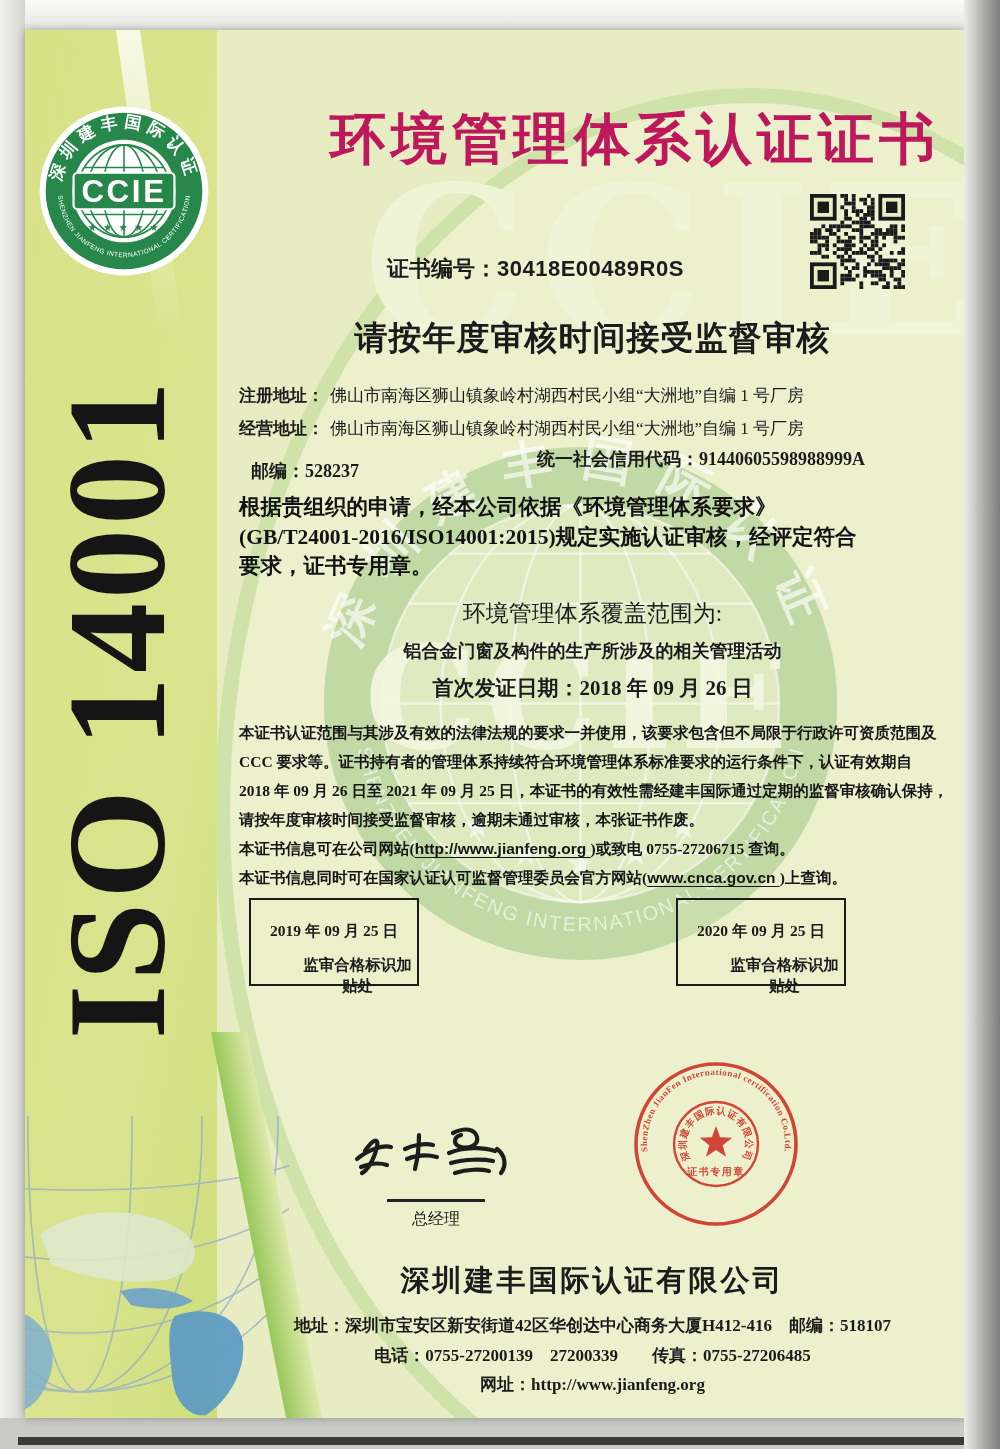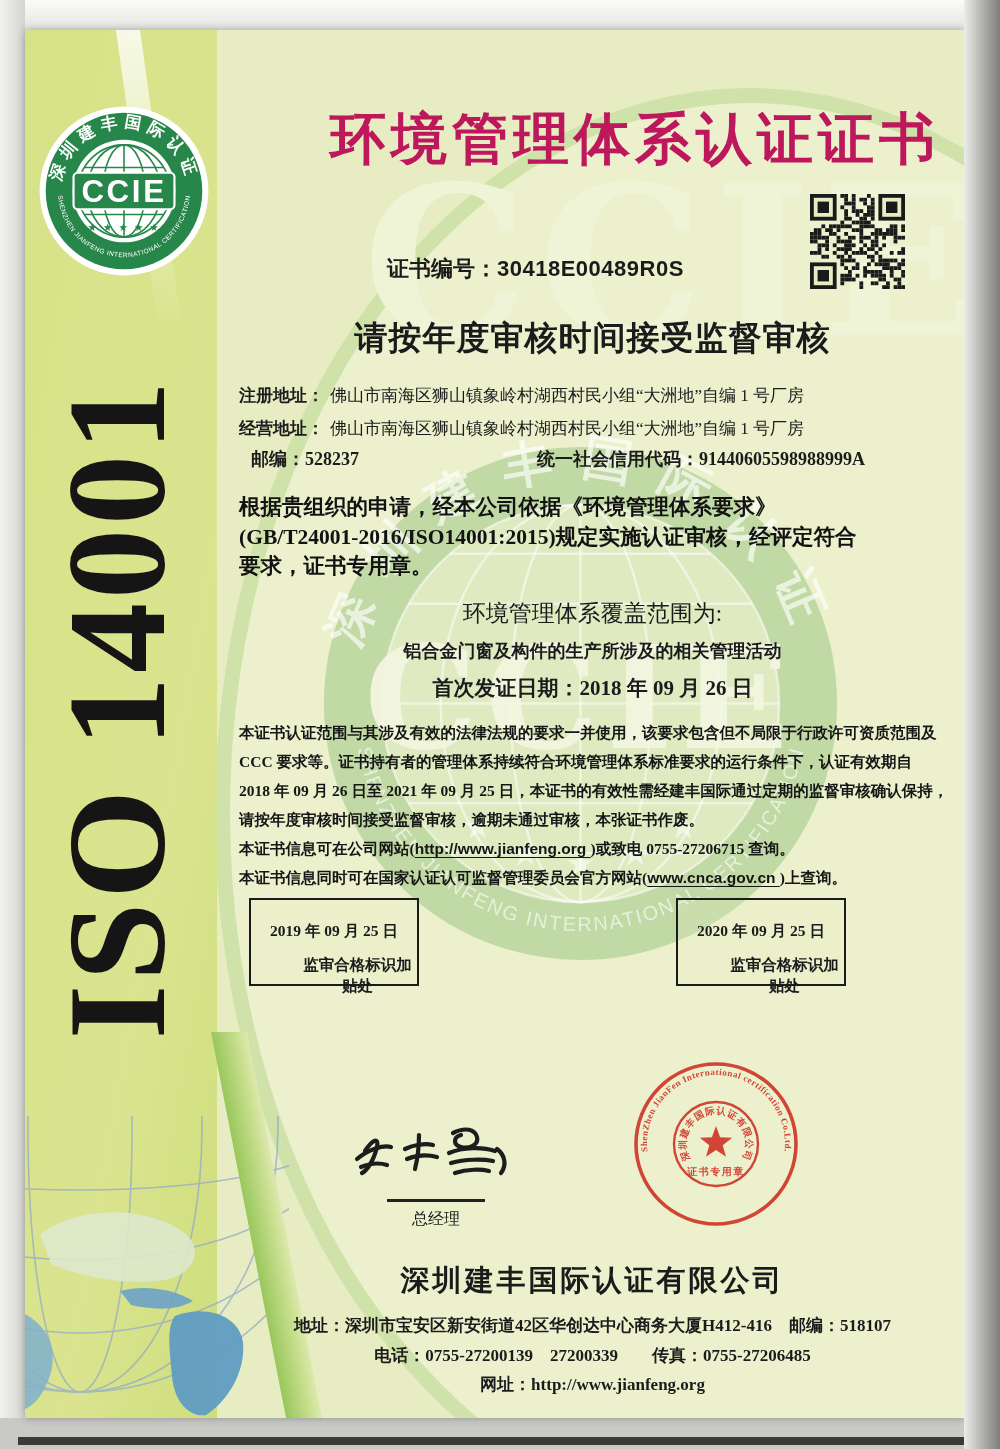--- a/index.html
+++ b/index.html
@@ -34,21 +34,21 @@
        font-size:56px;font-weight:bold;letter-spacing:5px;color:#be185d;}
   .certno{position:absolute;left:362px;top:224px;width:480px;z-index:3;text-align:left;
        font-size:22px;font-weight:bold;}
   .certno .num{font-family:"Liberation Sans","DejaVu Sans",sans-serif;letter-spacing:.5px;}
   .qr{position:absolute;left:785px;top:164px;width:95px;height:95px;z-index:3;}
   .company{position:absolute;left:205px;top:286px;width:725px;z-index:3;text-align:center;
        font-size:33px;font-weight:bold;letter-spacing:1px;}
   .addr{position:absolute;left:214px;top:349px;width:720px;z-index:3;font-size:17px;line-height:33px;}
   .addr .lbl{font-weight:bold;margin-right:6px;}
   .meta{position:absolute;left:214px;top:417px;width:720px;height:26px;z-index:3;font-size:18px;font-weight:bold;}
-  .meta .m1{position:absolute;left:12px;}
+  .meta .m1{position:absolute;left:12px;margin-top:12px;}
   .meta .m2{position:absolute;left:298px;}
   .grant{position:absolute;left:214px;top:463px;width:716px;z-index:3;font-size:21.5px;font-weight:700;
        line-height:29.5px;color:#121212;}
   .scope-h{position:absolute;left:205px;top:568px;width:725px;z-index:3;text-align:center;
        font-size:23px;font-weight:normal;}
   .scope{position:absolute;left:205px;top:609px;width:725px;z-index:3;text-align:center;font-size:18px;font-weight:600;}
   .issue{position:absolute;left:205px;top:644px;width:725px;z-index:3;text-align:center;font-size:21px;font-weight:bold;}
   .fine{position:absolute;left:214px;top:688px;width:724px;z-index:3;font-size:15.5px;font-weight:600;
        line-height:29px;color:#161616;}
   .fine .u{font-family:"Liberation Sans","DejaVu Sans",sans-serif;font-weight:bold;

